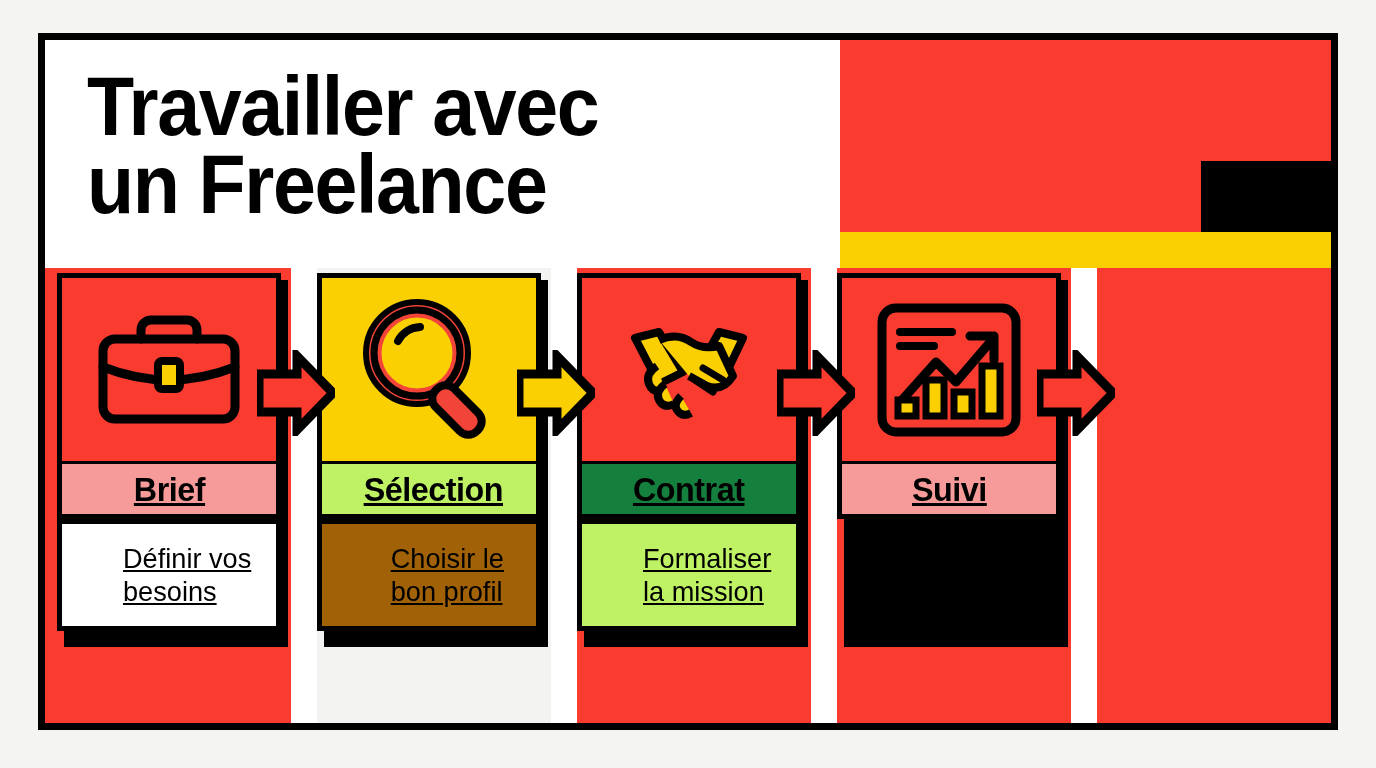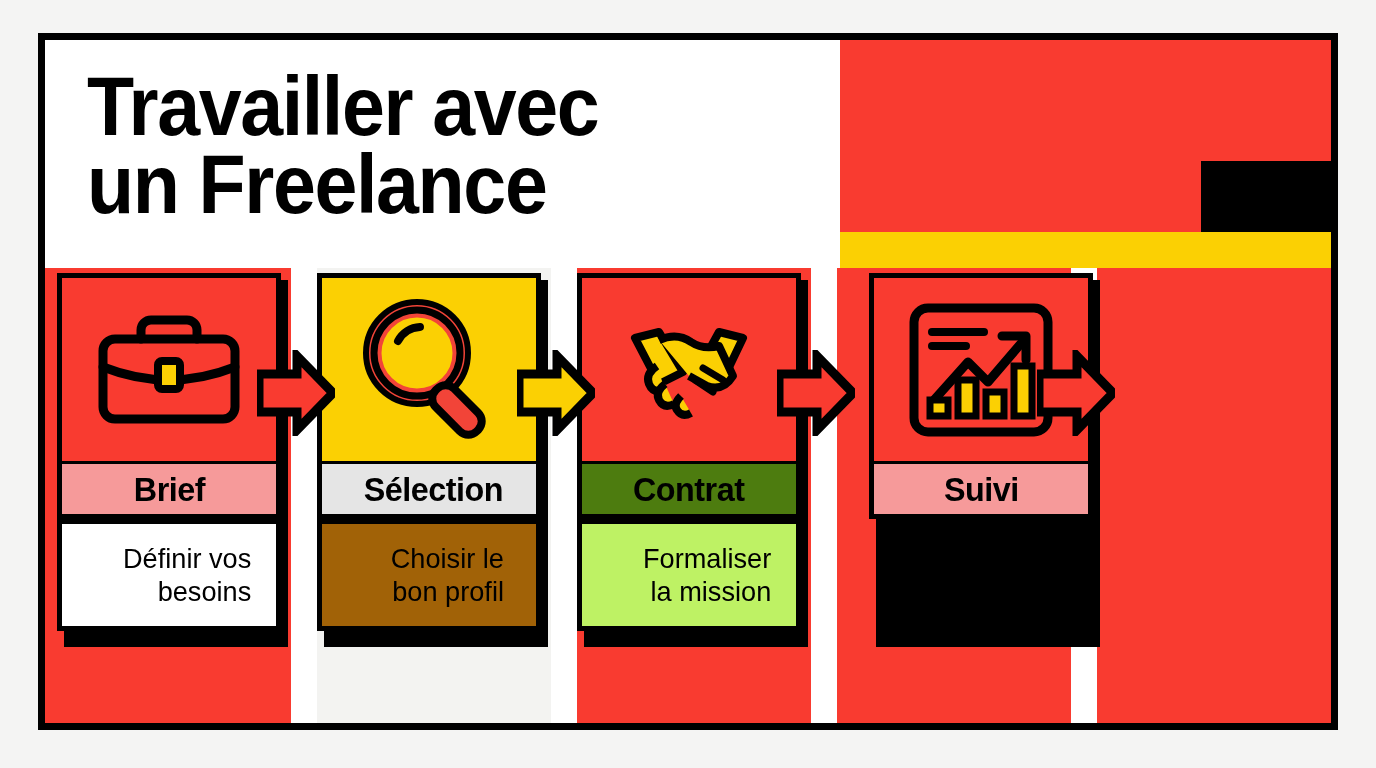--- a/index.html
+++ b/index.html
@@ -57,21 +57,21 @@
   .cards{position:absolute;left:0;top:228px;width:1293px;height:462px;}
 
   .card{
     position:absolute;top:5px;width:224px;
     box-sizing:border-box;
   }
   .card-shadow{
     position:absolute;left:7px;top:7px;width:224px;height:367px;
     background:#000000;
   }
-  .card-inner{position:relative;z-index:2;}
+  .card-inner{position:relative;z-index:2;text-decoration:underline;}
 
   .icon-panel{
     position:relative;
     height:188px;
     border:5px solid #000000;
     border-bottom:none;
     box-sizing:border-box;
     display:flex;align-items:center;justify-content:center;
   }
   .label-band{
@@ -87,21 +87,21 @@
   .label-band span{
     font-size:34px;font-weight:bold;color:#000;letter-spacing:-0.5px;
     transform:scaleX(0.95);
   }
   .desc-box{
     position:relative;
     height:112px;
     border:5px solid #000000;
     box-sizing:border-box;
     display:flex;align-items:center;justify-content:center;
-    text-align:right;
+    text-align:left;
     padding-left:36px;
   }
   .desc-box span{
     font-size:28px;line-height:1.18;color:#000;white-space:pre-line;
     transform:scaleX(0.97);
   }
 
   
   .arrow{
     position:absolute;top:310px;width:78px;height:86px;z-index:6;
@@ -163,21 +163,21 @@
               <div>
                 <svg class="icon" width="150" height="150" viewBox="0 0 150 150">
         <circle cx="63" cy="58" r="43" fill="none" stroke="#f24438" stroke-width="15"></circle>
         <circle cx="63" cy="58" r="43" fill="none" stroke="#000" stroke-width="7"></circle>
         <circle cx="63" cy="58" r="51" fill="none" stroke="#000" stroke-width="6"></circle>
         <path d="M44 46 a26 26 0 0 1 22 -14" stroke="#000" stroke-width="8" fill="none" stroke-linecap="round"></path>
         <rect x="90" y="86" width="26" height="58" rx="12" transform="rotate(-45 103 115)" fill="#f24438" stroke="#000" stroke-width="8"></rect>
       </svg>
               </div>
             </div>
-            <div class="label-band" style="background: #e5e5e5; padding-left: 8px;">
+            <div class="label-band" style="background: #bef264; padding-left: 8px;">
               <span>Sélection</span>
             </div>
             <div class="desc-box" style="background: #a16207;">
               <span>Choisir le
 bon profil</span>
             </div>
           </div>
         </div>
         <div class="card" style="left: 532px;">
           <div class="card-shadow"></div>
@@ -189,30 +189,30 @@
         <path d="M144 28 L120 22 L98 62 L122 74 Z" fill="#fbd003" stroke="#000" stroke-width="8" stroke-linejoin="round"></path>
         <path d="M60 30 q18 -8 32 2 q12 8 28 4 l14 30 q-10 16 -26 10 l-18 -10" fill="#fbd003" stroke="#000" stroke-width="8" stroke-linejoin="round"></path>
         <path d="M58 56 q-12 8 -8 18 q4 10 16 6" fill="#fbd003" stroke="#000" stroke-width="8"></path>
         <path d="M66 74 q-10 8 -6 16 q5 9 15 4" fill="#fbd003" stroke="#000" stroke-width="8"></path>
         <path d="M82 86 q-8 8 -4 14 q5 8 14 3" fill="#fbd003" stroke="#000" stroke-width="8"></path>
         <path d="M96 70 l18 12" stroke="#000" stroke-width="7" fill="none" stroke-linecap="round"></path>
         <path d="M104 58 l20 12" stroke="#000" stroke-width="7" fill="none" stroke-linecap="round"></path>
       </svg>
               </div>
             </div>
-            <div class="label-band" style="background: #4d7c0f;">
+            <div class="label-band" style="background: #15803d;">
               <span>Contrat</span>
             </div>
             <div class="desc-box" style="background: #bef264;">
               <span>Formaliser
 la mission</span>
             </div>
           </div>
         </div>
-        <div class="card" style="left: 824px;">
+        <div class="card" style="left: 792px;">
           <div class="card-shadow"></div>
           <div class="card-inner">
             <div class="icon-panel" style="background: rgb(249, 59, 48);">
               <div>
                 <svg class="icon" width="150" height="140" viewBox="0 0 150 140">
         <rect x="8" y="8" width="134" height="124" rx="14" fill="none" stroke="#000" stroke-width="9"></rect>
         <path d="M26 32 h52" stroke="#000" stroke-width="8" stroke-linecap="round"></path>
         <path d="M26 46 h34" stroke="#000" stroke-width="8" stroke-linecap="round"></path>
         <path d="M28 100 L62 62 L82 82 L118 40" stroke="#000" stroke-width="9" fill="none" stroke-linecap="round" stroke-linejoin="round"></path>
         <path d="M96 36 h24 v24" stroke="#000" stroke-width="9" fill="none" stroke-linecap="round" stroke-linejoin="round"></path>

